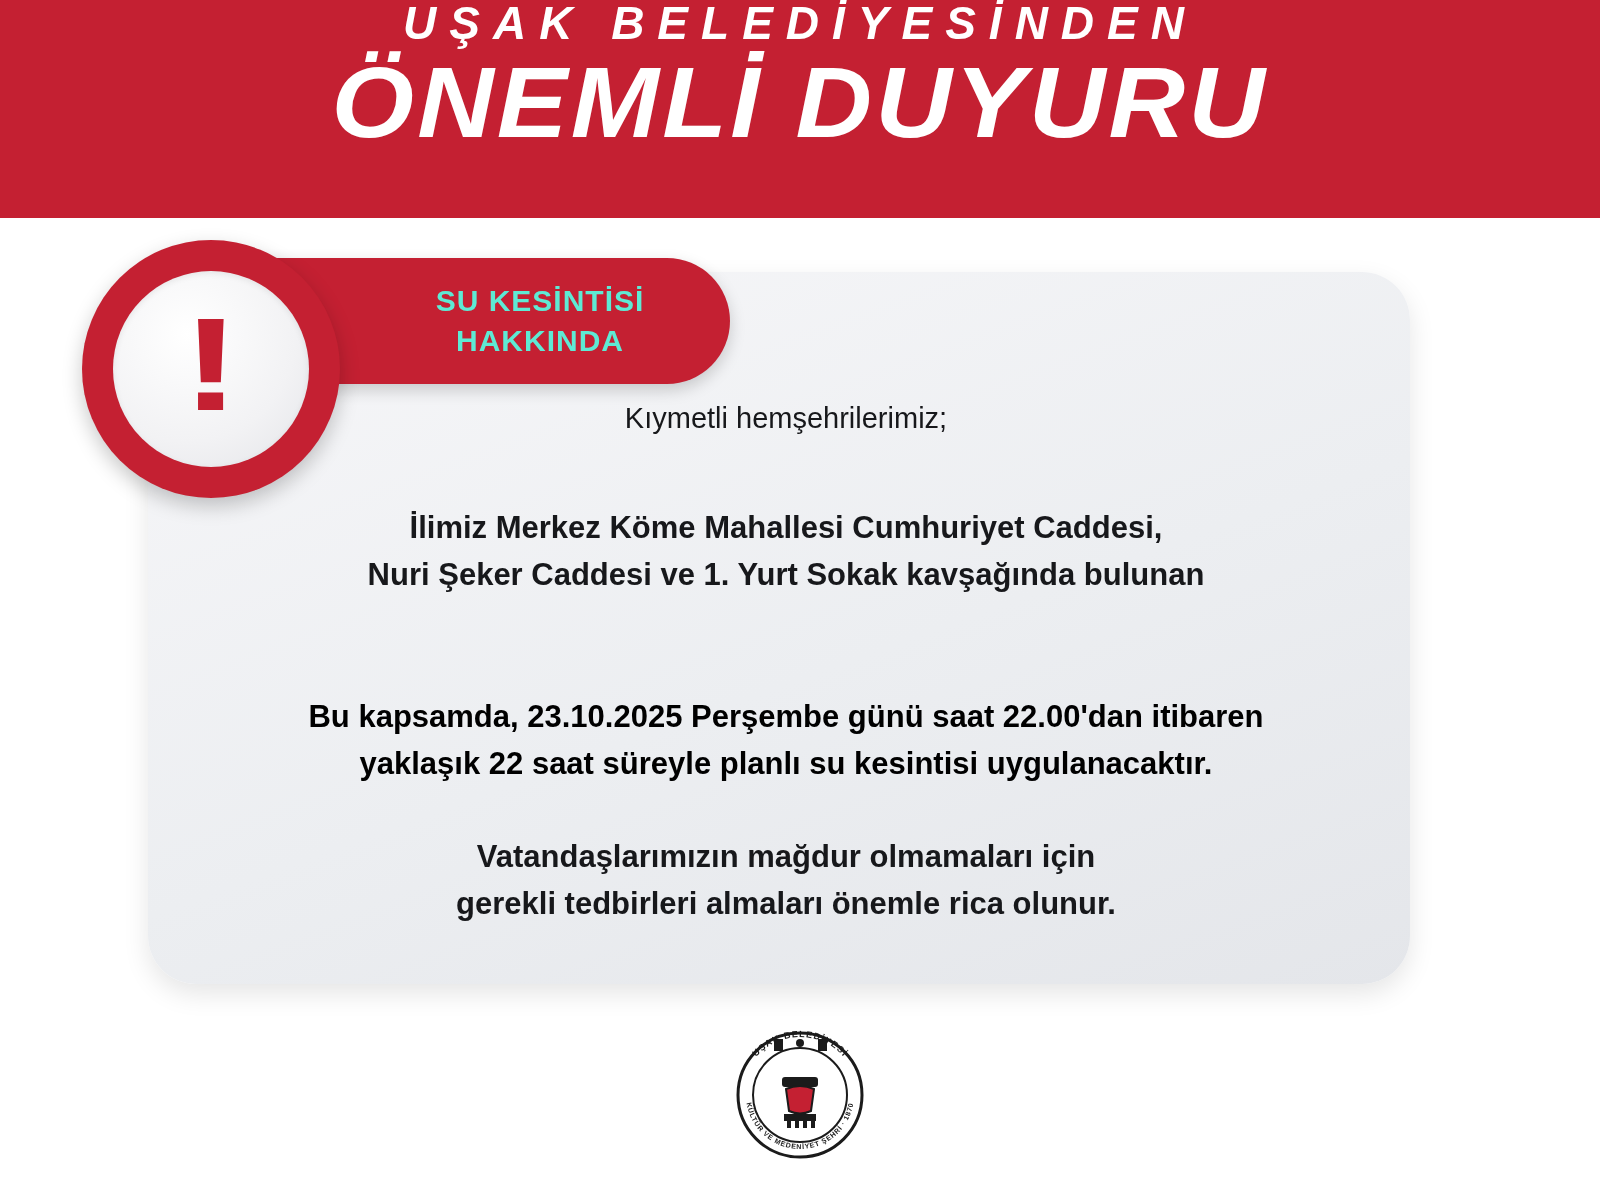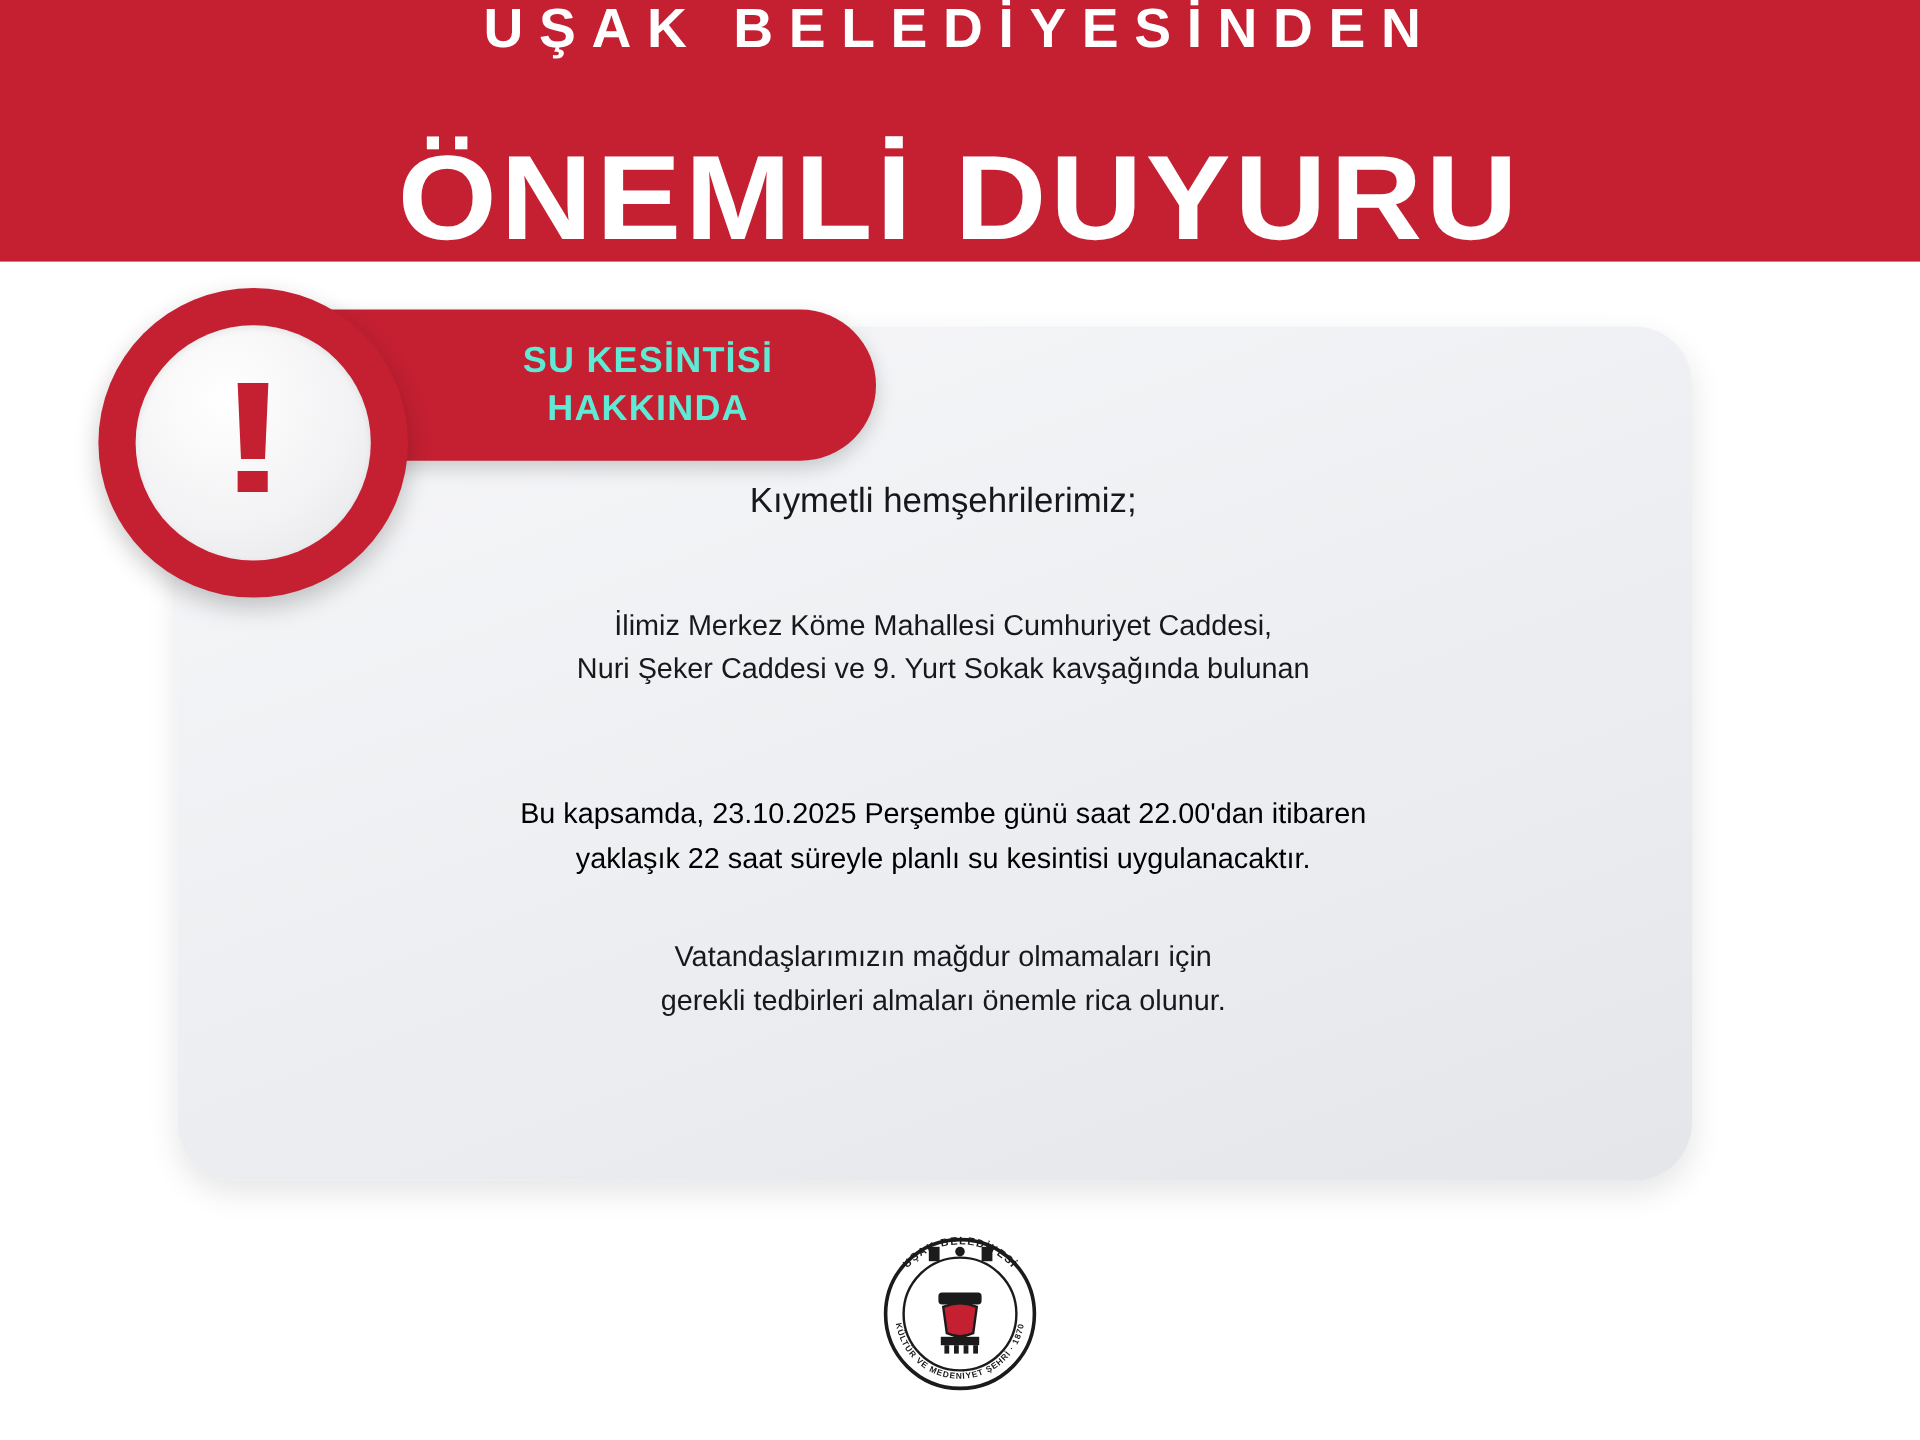--- a/index.html
+++ b/index.html
@@ -26,21 +26,22 @@
   .header-band {
     position: absolute;
     top: 0;
     left: 0;
     width: 1600px;
     height: 218px;
     background: #c42032;
     display: flex;
     flex-direction: column;
     align-items: center;
-    justify-content: space-between;
+    justify-content: flex-start;
+    font-style: italic;
   }
 
   .header-kicker {
     color: #ffffff;
     font-size: 46px;
     font-weight: bold;
     letter-spacing: 13px;
     line-height: 1;
     margin-bottom: 4px;
     text-align: center;
@@ -140,22 +141,22 @@
   }
 
   .greeting {
     font-size: 29px;
     font-weight: normal;
     line-height: 1.3;
     margin: 0 0 66px 0;
   }
 
   .para {
-    font-size: 24px;
-    font-weight: normal;
+    font-size: 31px;
+    font-weight: bold;
     line-height: 1.52;
     margin: 0 0 34px 0;
     color: #17181b;
   }
 
   .para.red {
     color: #000000;
     margin-top: 48px;
     margin-bottom: 46px;
   }
@@ -199,21 +200,21 @@
     <div class="alert-inner">
       <div class="alert-mark">!</div>
     </div>
   </div>
 
   <div class="body-text">
     <p class="greeting">Kıymetli hemşehrilerimiz;</p>
 
     <p class="para">
       <span>İlimiz Merkez Köme Mahallesi Cumhuriyet Caddesi,</span><br>
-      <span>Nuri Şeker Caddesi ve 9. Yurt Sokak kavşağında bulunan</span><br>
+      <span>Nuri Şeker Caddesi ve 1. Yurt Sokak kavşağında bulunan</span><br>
       <br>
     </p>
 
     <p class="para red">
       <span>Bu kapsamda, 23.10.2025 Perşembe günü saat 22.00'dan itibaren</span><br>
       <span>yaklaşık 22 saat süreyle planlı su kesintisi uygulanacaktır.</span>
     </p>
 
     <p class="para last">
       <span>Vatandaşlarımızın mağdur olmamaları için</span><br>

